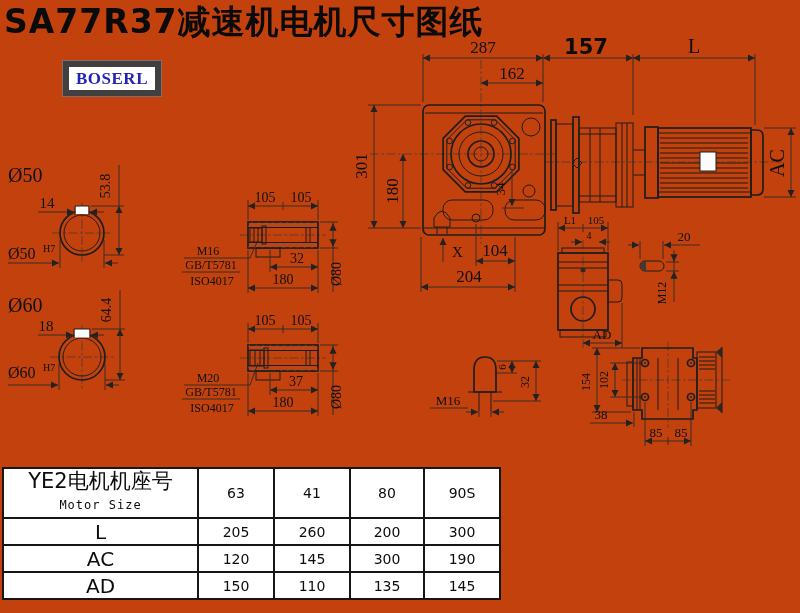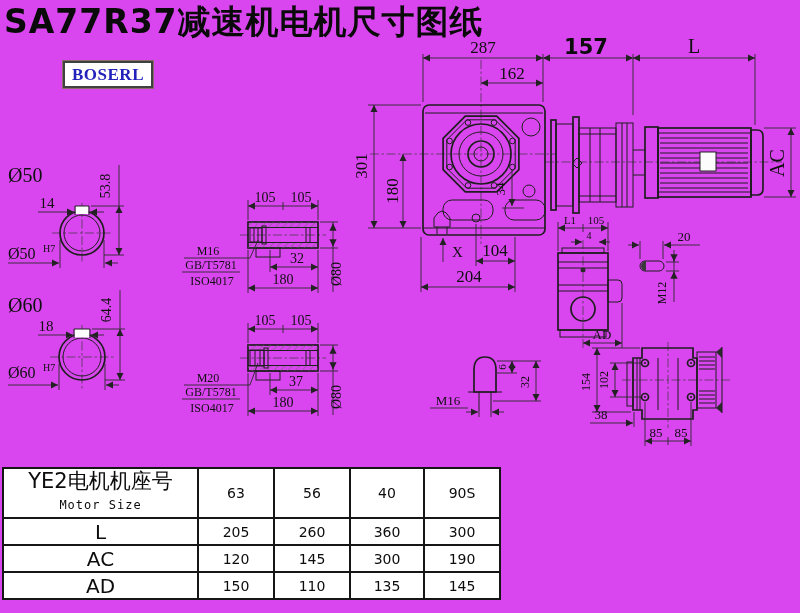--- a/index.html
+++ b/index.html
@@ -1,20 +1,20 @@
 <!DOCTYPE html>
 <html><head>
 <meta charset="utf-8">
 <style>
   html,body{margin:0;padding:0;background:#e8e8e8}
-  #shot{position:relative;width:800px;height:613px;background:#d946ef;overflow:hidden;
+  #shot{position:relative;width:800px;height:613px;background:#c2410c;overflow:hidden;
         font-family:"Liberation Sans",sans-serif}
   .title{position:absolute;left:4px;top:0;font-family:"DejaVu Sans",sans-serif;
          font-weight:bold;font-size:33px;color:#0a0a0a;letter-spacing:1px;white-space:nowrap}
-  .logo{position:absolute;left:63px;top:61px;border:2px solid #404040;box-shadow:0 0 0 1px #8a6a6a;
+  .logo{position:absolute;left:63px;top:61px;border:6px solid #404040;box-shadow:0 0 0 1px #8a6a6a;
         background:#fff;color:#2323bb;font-family:"Liberation Serif",serif;font-weight:bold;
         font-size:17px;line-height:21px;padding:1px 7px;letter-spacing:.5px}
   svg.draw{position:absolute;left:0;top:0}
   .ln{fill:none;stroke:#1e1e1e;stroke-width:1}
   .th{stroke-width:1.7}
   .dim{fill:none;stroke:#2a2a2a;stroke-width:.9}
   .cl{fill:none;stroke:#3a3a3a;stroke-width:.7;stroke-dasharray:9 2.5 2.5 2.5}
   text.t{font-family:"Liberation Serif","DejaVu Serif",serif;fill:#101010}
   .s10{font-size:10px}.s11{font-size:11px}.s12{font-size:12px}.s13{font-size:13px}
   .s14{font-size:14px}.s15{font-size:15px}.s16{font-size:16px}.s17{font-size:17px}.s20{font-size:20px}
@@ -407,29 +407,29 @@
       <col style="width:74px">
         <col style="width:76px">
     </colgroup>
     <tbody>
       <tr style="height:44px">
         <td>
           <div class="hd-cn">YE2电机机座号</div>
           <div class="hd-en">Motor Size</div>
         </td>
         <td class="val">63</td>
-        <td class="val">56</td>
-        <td class="val">40</td>
+        <td class="val">41</td>
+        <td class="val">80</td>
         <td class="val">90S</td>
       </tr>
       <tr style="height:27px">
         <td class="rowlab">L</td>
         <td class="val">205</td>
         <td class="val">260</td>
-        <td class="val">360</td>
+        <td class="val">200</td>
         <td class="val">300</td>
       </tr>
       <tr style="height:27px">
         <td class="rowlab">AC</td>
         <td class="val">120</td>
         <td class="val">145</td>
         <td class="val">300</td>
         <td class="val">190</td>
       </tr>
       <tr style="height:27px">

